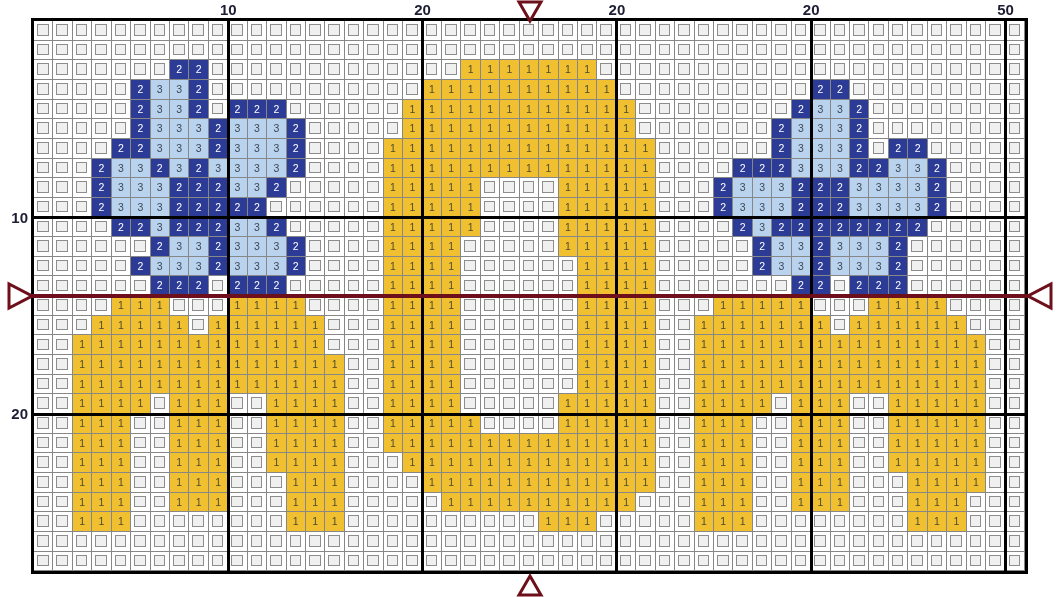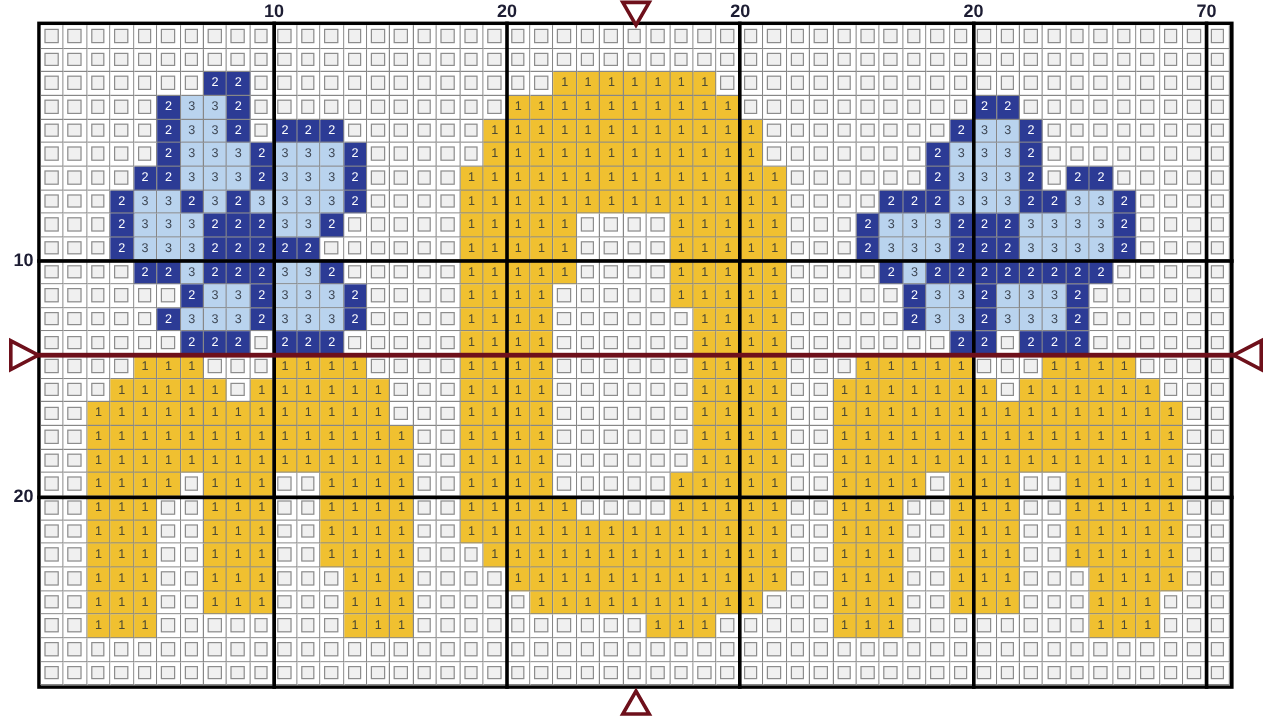--- a/index.html
+++ b/index.html
@@ -25,21 +25,21 @@
 </style>
 </head>
 <body>
 
 <div class="stage">
   <div id="topRuler">
       <div class="ruler-label" style="left:208.3px;top:1px;width:40px;">10</div>
       <div class="ruler-label" style="left:402.6px;top:1px;width:40px;">20</div>
       <div class="ruler-label" style="left:596.9px;top:1px;width:40px;">20</div>
       <div class="ruler-label" style="left:791.2px;top:1px;width:40px;">20</div>
-      <div class="ruler-label" style="left:985.5px;top:1px;width:40px;">70</div>
+      <div class="ruler-label" style="left:985.5px;top:1px;width:40px;">50</div>
     </div>
   <div id="leftRuler">
       <div class="ruler-label left-label" style="left:4px;top:208.5px;width:24px;">10</div>
       <div class="ruler-label left-label" style="left:4px;top:405px;width:24px;">20</div>
     </div>
   <div class="gridbox" id="gridbox" style="left: 31px; top: 18px; width: 990.93px; height: 550.2px;">
     <div class="cells" id="cells">
         <div class="cell e" style="left:0.00px;top:0.00px;width:19.43px;height:19.65px;line-height:19.65px;"></div>
         <div class="cell e" style="left:19.43px;top:0.00px;width:19.43px;height:19.65px;line-height:19.65px;"></div>
         <div class="cell e" style="left:38.86px;top:0.00px;width:19.43px;height:19.65px;line-height:19.65px;"></div>

